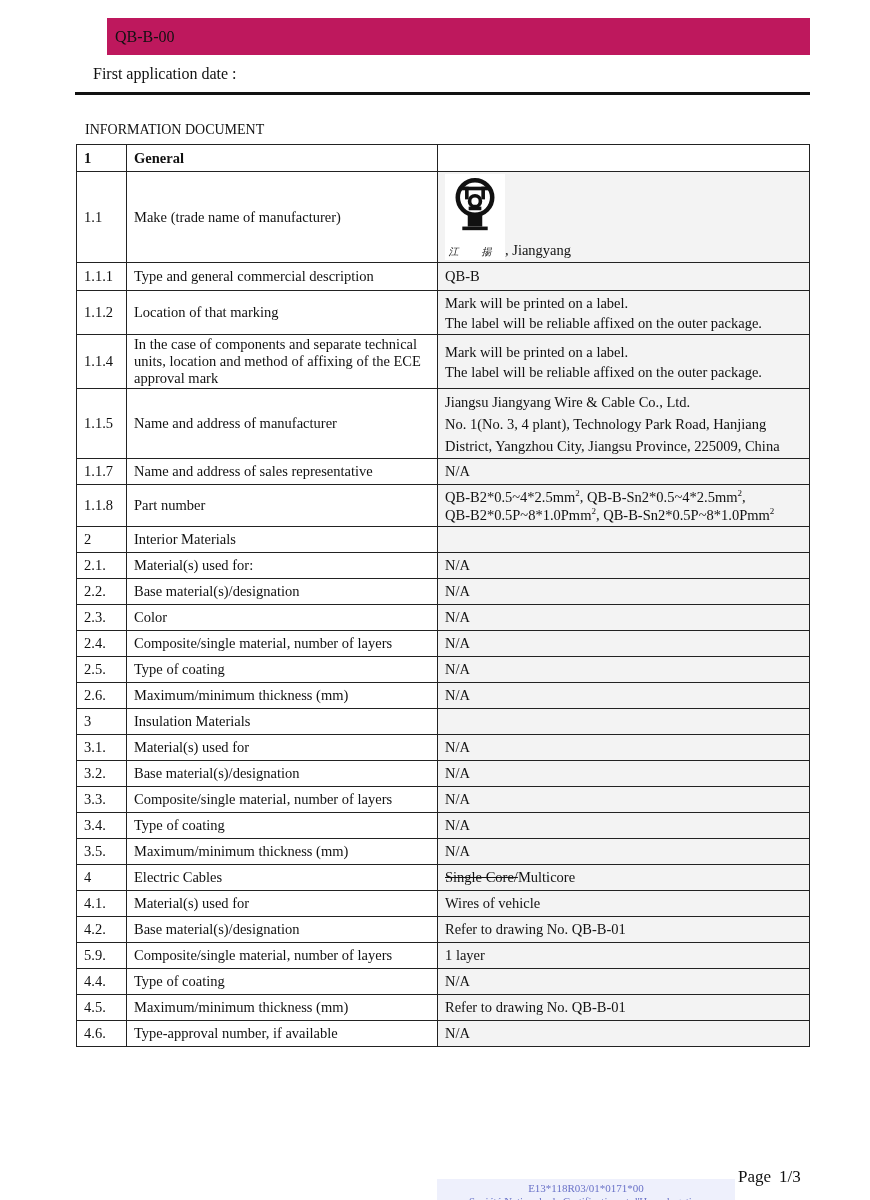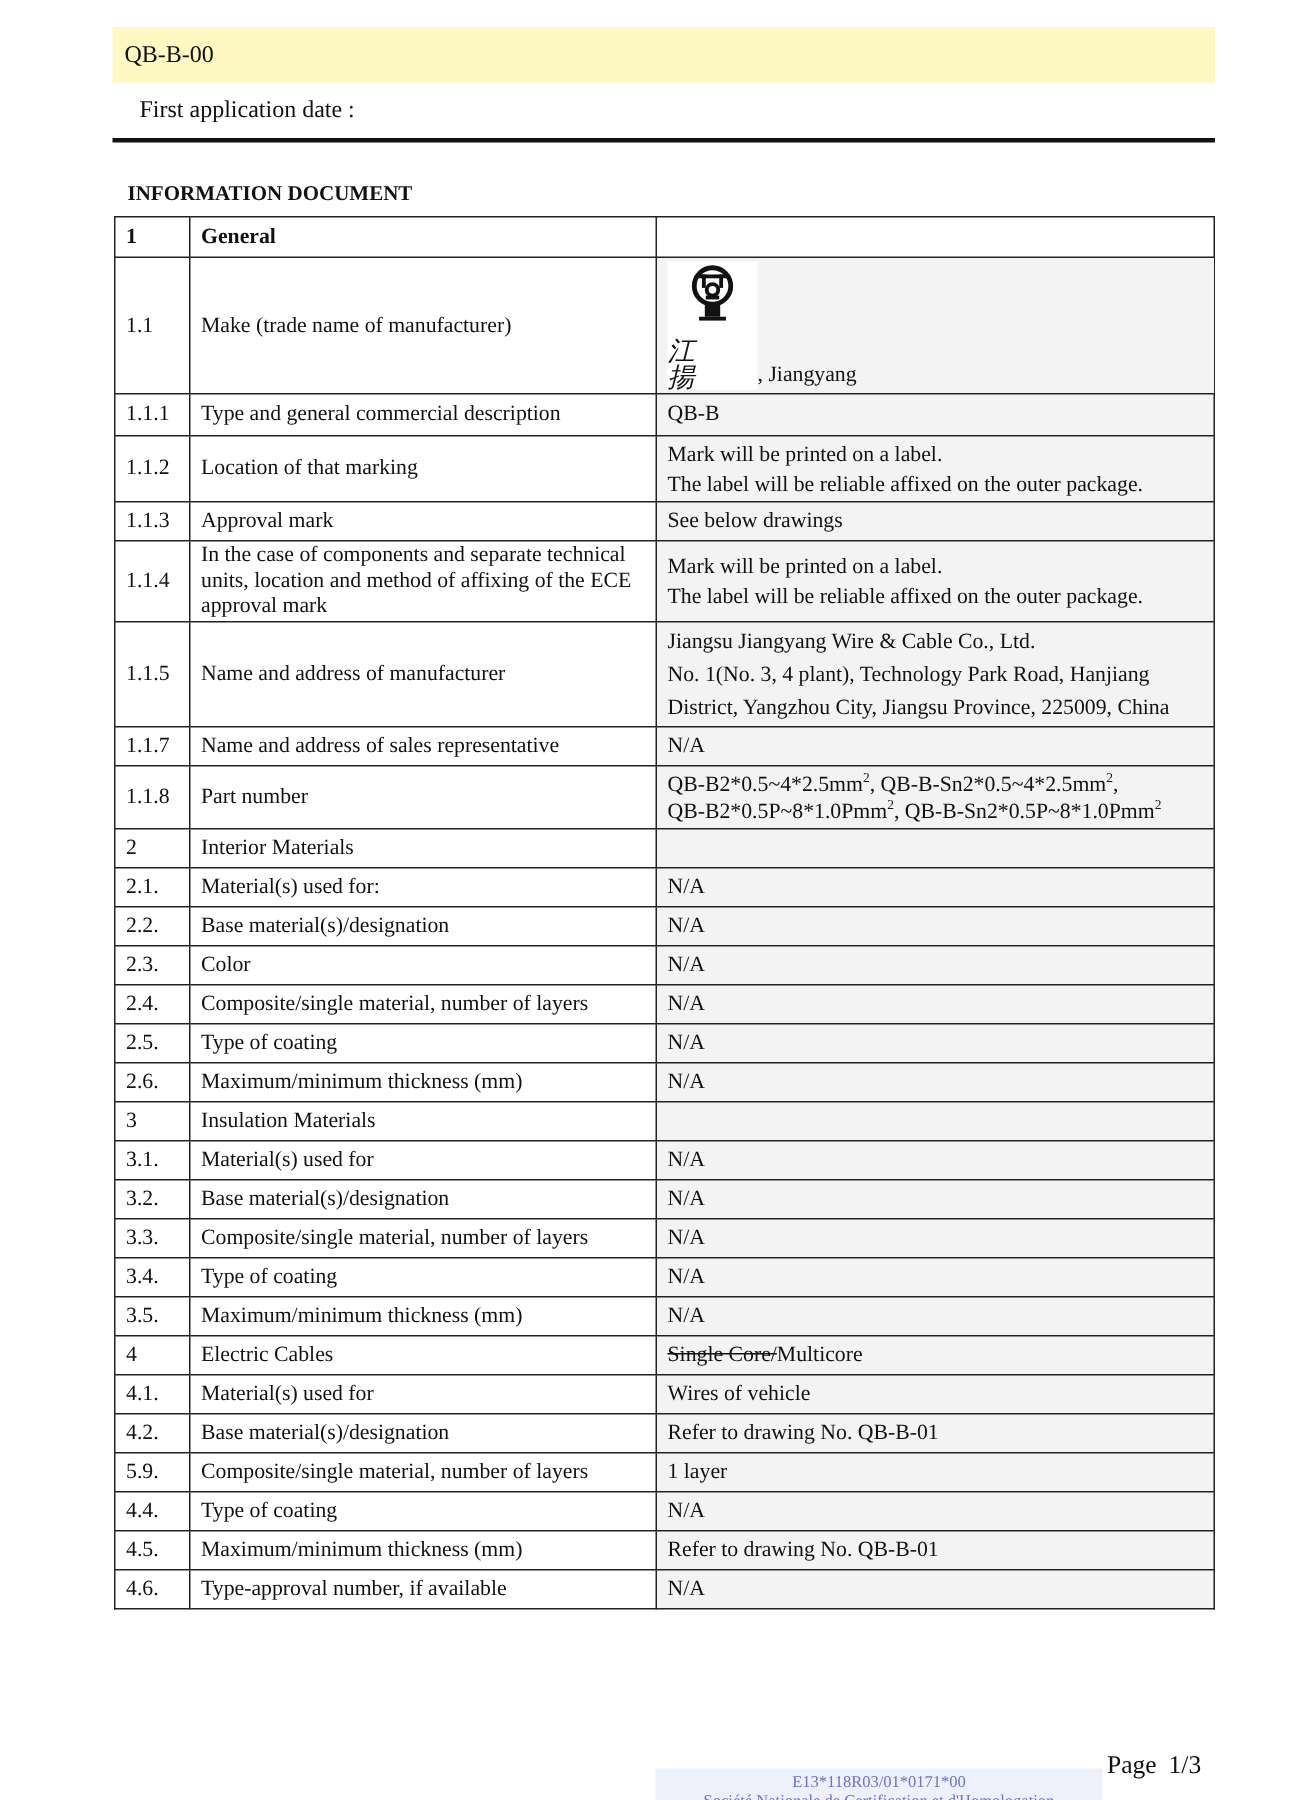--- a/index.html
+++ b/index.html
@@ -1,33 +1,33 @@
 <!DOCTYPE html>
 <html><head>
 <meta charset="utf-8">
 <style>
   html, body { margin:0; padding:0; background:#ffffff; }
   body { width:870px; height:1200px; position:relative; overflow:hidden;
          font-family:"Liberation Serif", "DejaVu Serif", serif; color:#111; }
   .hdr { position:absolute; left:75px; top:18px; width:735px; }
   .hdr-row { display:flex; height:37px; align-items:center; font-size:16px; }
   .hdr-label { width:230px; padding-left:18px; box-sizing:border-box; height:100%; display:flex; align-items:center; }
-  .hdr-value { flex:1; background:#fef9c3; height:100%; display:flex; align-items:center; padding-left:8px; }
+  .hdr-value { flex:1; background:#be185d; height:100%; display:flex; align-items:center; padding-left:8px;margin-left:32px; }
   .hdr-rule { position:absolute; left:75px; top:92px; width:735px; height:3px; background:#111; }
-  .doc-title { position:absolute; left:85px; top:122px; font-size:14px; font-weight:bold; }
+  .doc-title { position:absolute; left:85px; top:122px; font-size:14px; font-weight:normal; }
   table.info { position:absolute; left:76px; top:144px; width:734px; border-collapse:collapse; font-size:14.5px; table-layout:fixed; }
   table.info td { border:1px solid #222; padding:0 7px; vertical-align:middle; line-height:17px; }
   table.info td.c1 { width:35px; }
   table.info td.c2 { width:296px; }
   table.info td.c3 { background:#f3f3f3; }
   table.info tr.bold td { font-weight:bold; }
   .logo-cell { position:relative; }
   .logo-wrap { display:flex; align-items:flex-end; }
   .logo-img { width:60px; height:86px; background:#fff; display:flex; flex-direction:column; align-items:center; }
-  .chars { font-size:18px; font-family:"DejaVu Serif", serif; font-style:italic; letter-spacing:10px; margin-top:11px; }
+  .chars { font-size:10px; font-family:"DejaVu Serif", serif; font-style:italic; letter-spacing:10px; margin-top:11px; }
   .strike { text-decoration:line-through; }
   sup { font-size:9px; vertical-align:super; line-height:0; }
   .stamp { position:absolute; left:437px; top:1167px; width:298px; height:32px; background:#eef0fc; color:#6a72c8;
            font-size:11px; text-align:center; line-height:13px; padding-top:3px; box-sizing:border-box;margin-top:12px; }
   .page-no { position:absolute; left:738px; top:1167px; font-size:17px; }
   .page-no span { margin-left:8px; }
 </style>
 </head>
 <body>
 
@@ -78,25 +78,20 @@
       <td class="c3">QB-B</td>
     </tr>
     <tr style="height:44px">
       <td class="c1">1.1.2</td>
       <td class="c2">Location of that marking</td>
       <td class="c3" style="line-height:20px">
         <div>Mark will be printed on a label.</div>
         <div>The label will be reliable affixed on the outer package.</div>
       </td>
     </tr>
-    <tr style="height:26px">
-      <td class="c1">1.1.3</td>
-      <td class="c2">Approval mark</td>
-      <td class="c3">See below drawings</td>
-    </tr>
     <tr style="height:54px">
       <td class="c1">1.1.4</td>
       <td class="c2">In the case of components and separate technical units, location and method of affixing of the ECE approval mark</td>
       <td class="c3" style="line-height:20px">
         <div>Mark will be printed on a label.</div>
         <div>The label will be reliable affixed on the outer package.</div>
       </td>
     </tr>
     <tr style="height:70px">
       <td class="c1">1.1.5</td>

